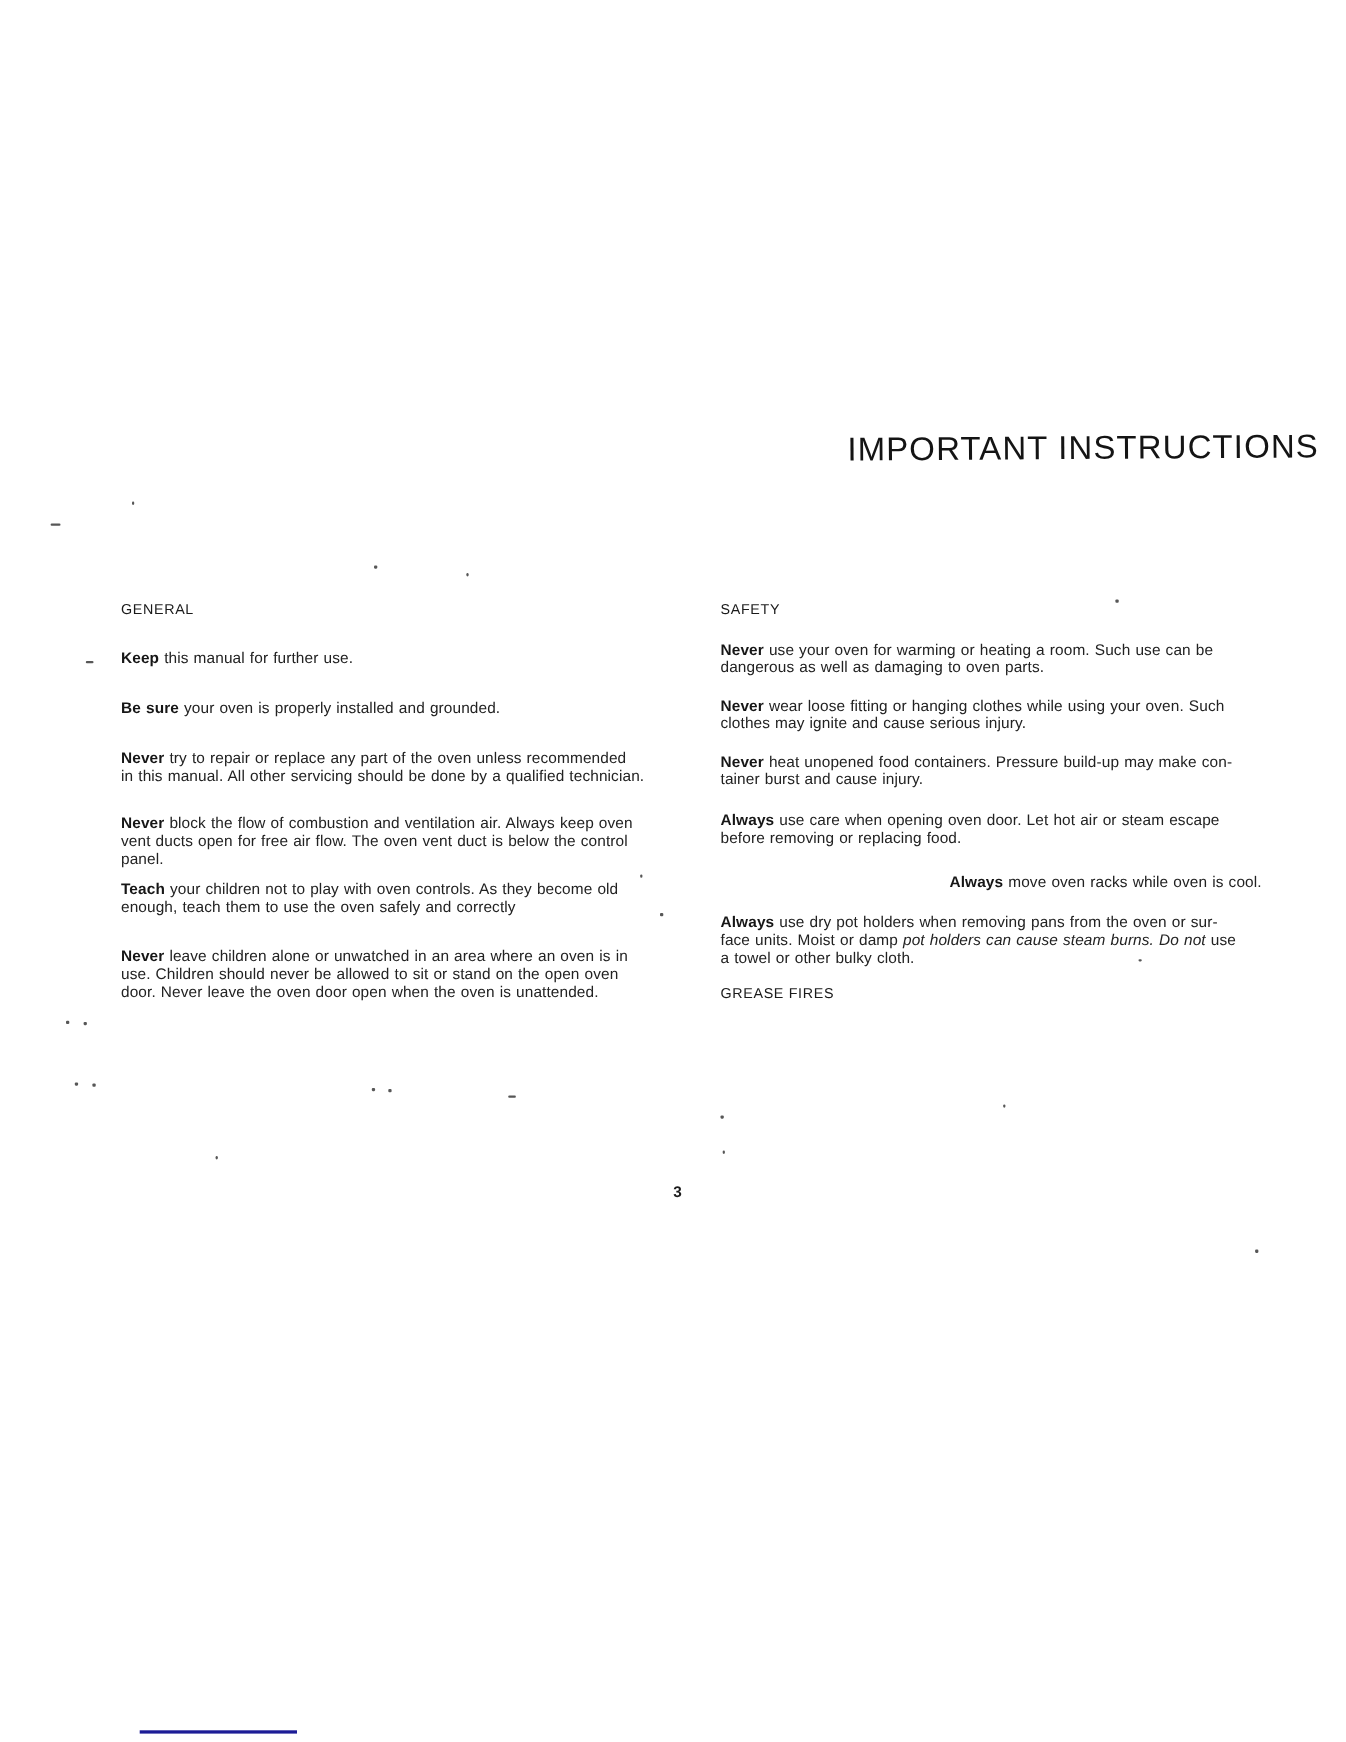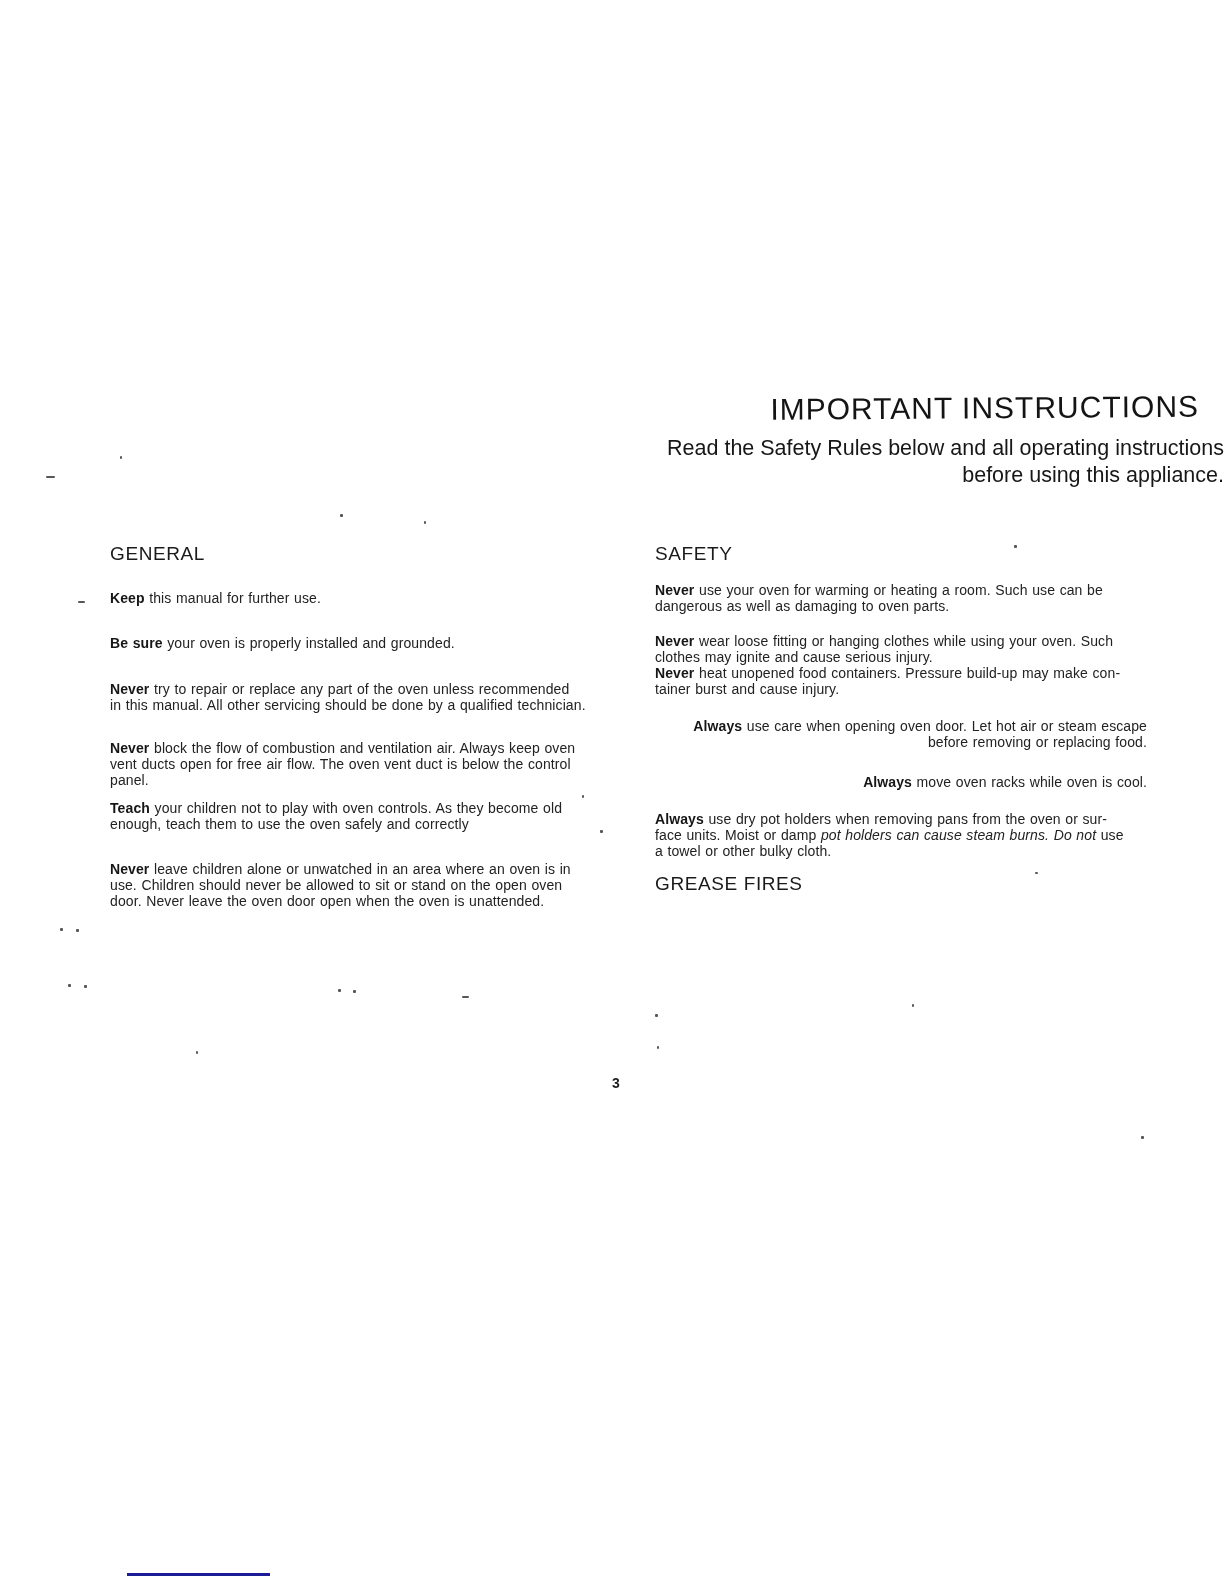--- a/index.html
+++ b/index.html
@@ -21,42 +21,42 @@
     margin:0;
   }
   .subtitle{
     margin-top:7px;font-size:21.5px;line-height:27px;color:#171717;
     white-space:pre-line;
   }
   .col{position:absolute;top:542px;}
   .col-left{left:110px;width:482px;}
   .col-right{left:655px;width:492px;}
   .sec-heading{
-    font-size:19px;font-weight:normal;letter-spacing:0.6px;
+    font-size:13px;font-weight:normal;letter-spacing:0.6px;
     margin:0;line-height:24px;color:#1a1a1a;
   }
   .para{
     margin:0;font-size:14px;line-height:16px;
     white-space:pre-line;letter-spacing:0.1px;word-spacing:0.6px;
     color:#222222;
   }
   .para b{font-weight:bold;color:#161616;}
   .para i{font-style:italic;}
   
   .g-p1{margin-top:24px;}
   .g-p2{margin-top:29px;}
   .g-p3{margin-top:30px;}
   .g-p4{margin-top:27px;}
   .c-head{margin-top:32px;}
   .c-p1{margin-top:12px;}
   .c-p2{margin-top:29px;}
   .s-p1{margin-top:16px;}
   .s-p2{margin-top:19px;}
-  .s-p3{}
-  .s-p4{margin-top:21px;text-align:right;}
+  .s-p3{margin-top:19px;}
+  .s-p4{margin-top:21px;}
   .s-p5{margin-top:24px;text-align:right;}
   .s-p6{margin-top:21px;}
   .gr-head{margin-top:13px;}
   .gr-p1{margin-top:2px;}
   .page-number{
     position:absolute;left:612px;top:1075px;
     font-size:14px;font-weight:bold;color:#1c1c1c;
   }
   .footer-line{
     position:absolute;left:127px;top:1573px;width:143px;height:3px;
@@ -64,22 +64,20 @@
   }
   .speck{position:absolute;background:#3a3a3a;opacity:0.85;border-radius:1px;}
 </style>
 </head>
 <body>
 
 <div>
 
   <div class="title-block">
     <h1 class="doc-title">IMPORTANT INSTRUCTIONS</h1>
-    <div class="subtitle">Read the Safety Rules below and all operating instructions
-before using this appliance.</div>
   </div>
 
   <div class="col col-left">
     <h2 class="sec-heading">GENERAL</h2>
 
     <p class="para g-p1"><b>Keep</b><span> this manual for further use.</span></p>
 
     <p class="para g-p2"><b>Be sure</b><span> your oven is properly installed and grounded.</span></p>
 
     <p class="para g-p3"><b>Never</b><span> try to repair or replace any part of the oven unless recommended

